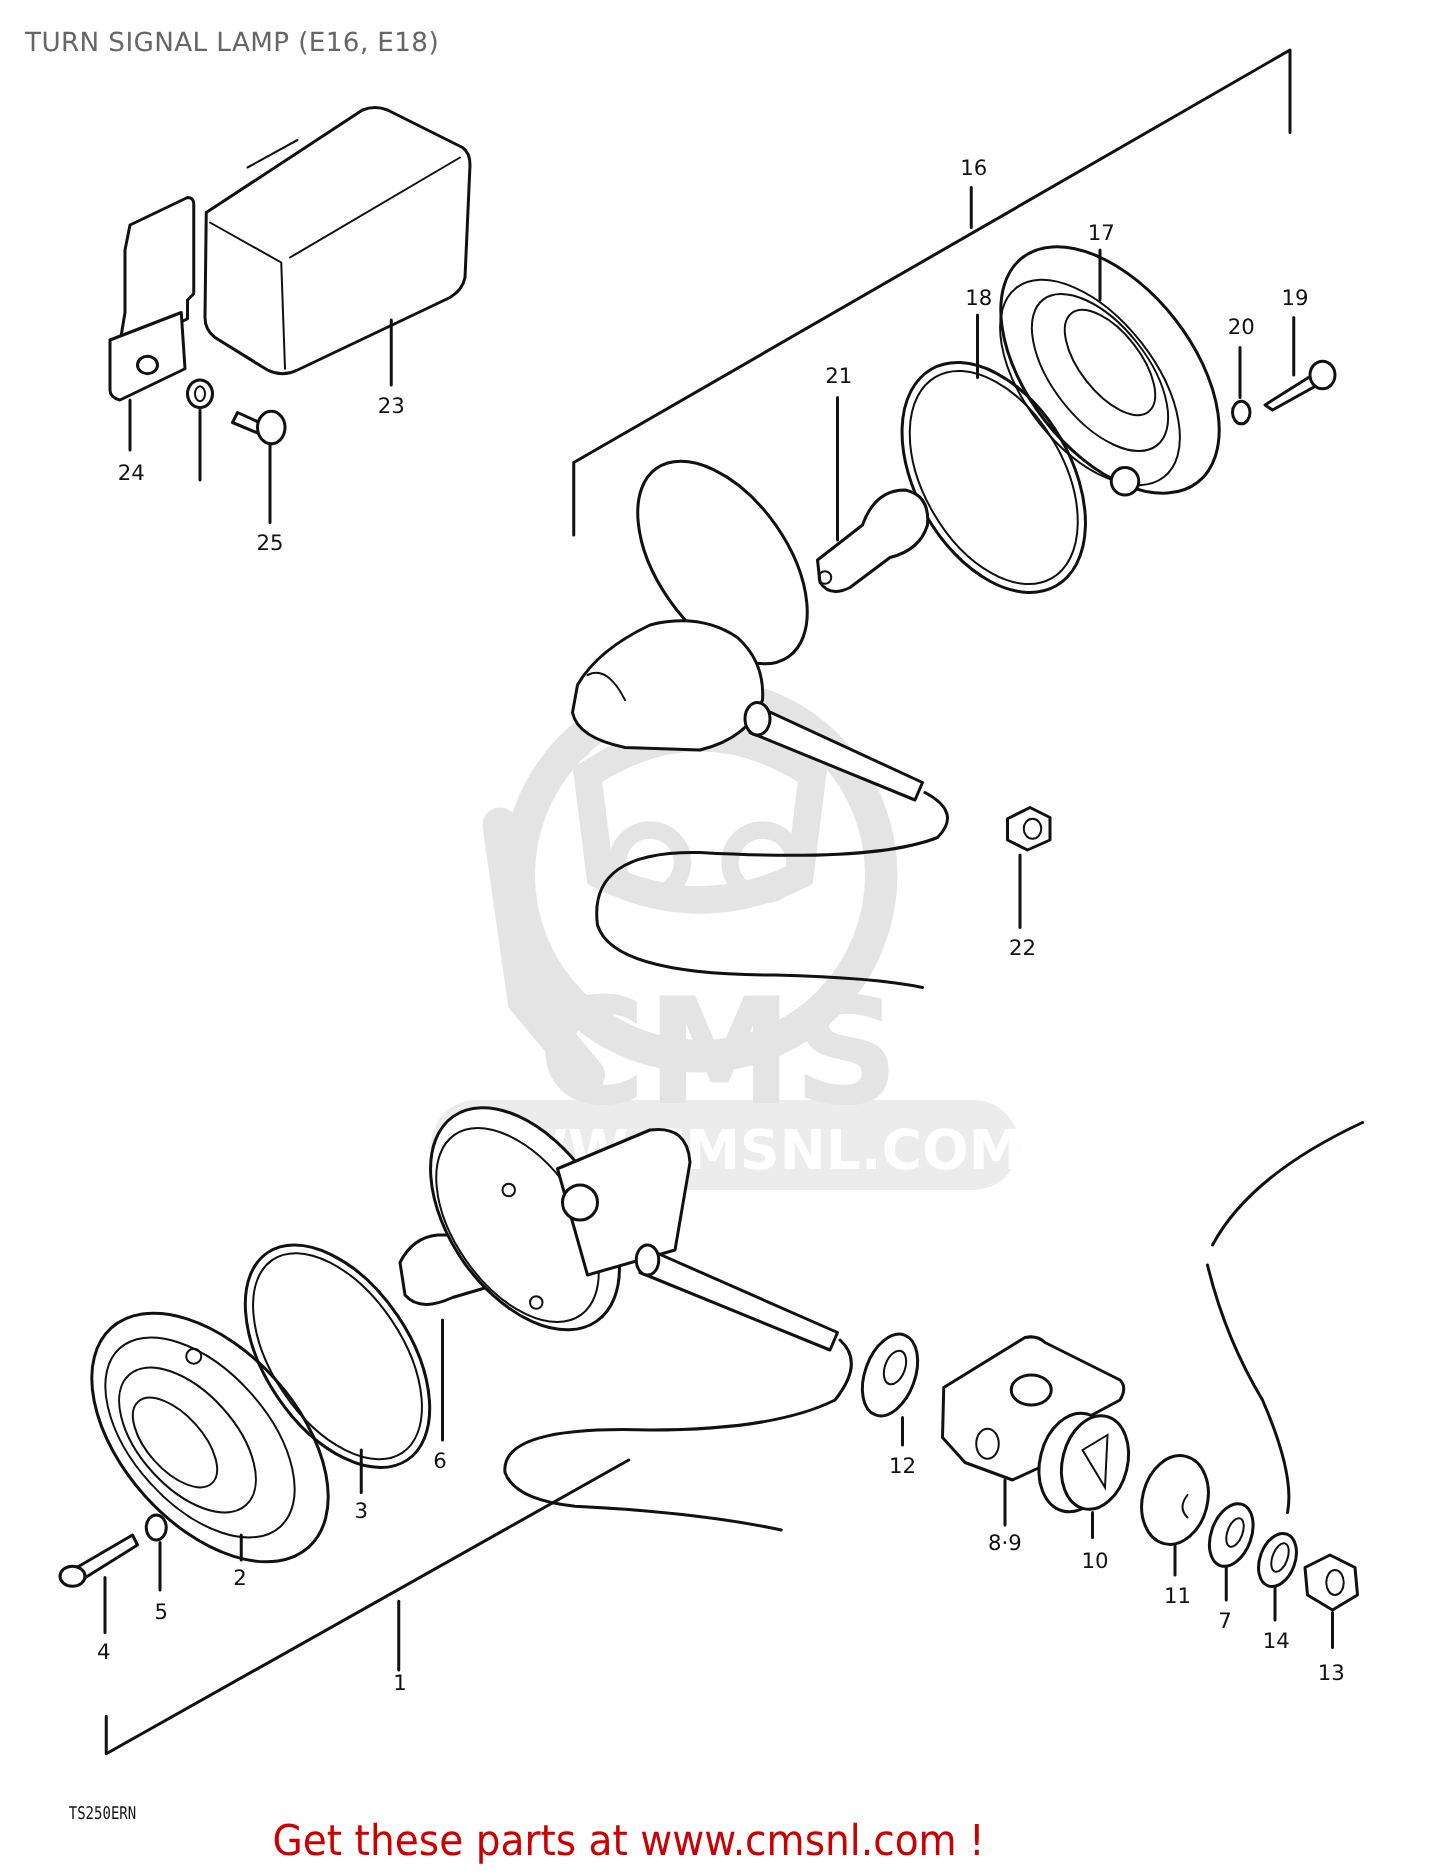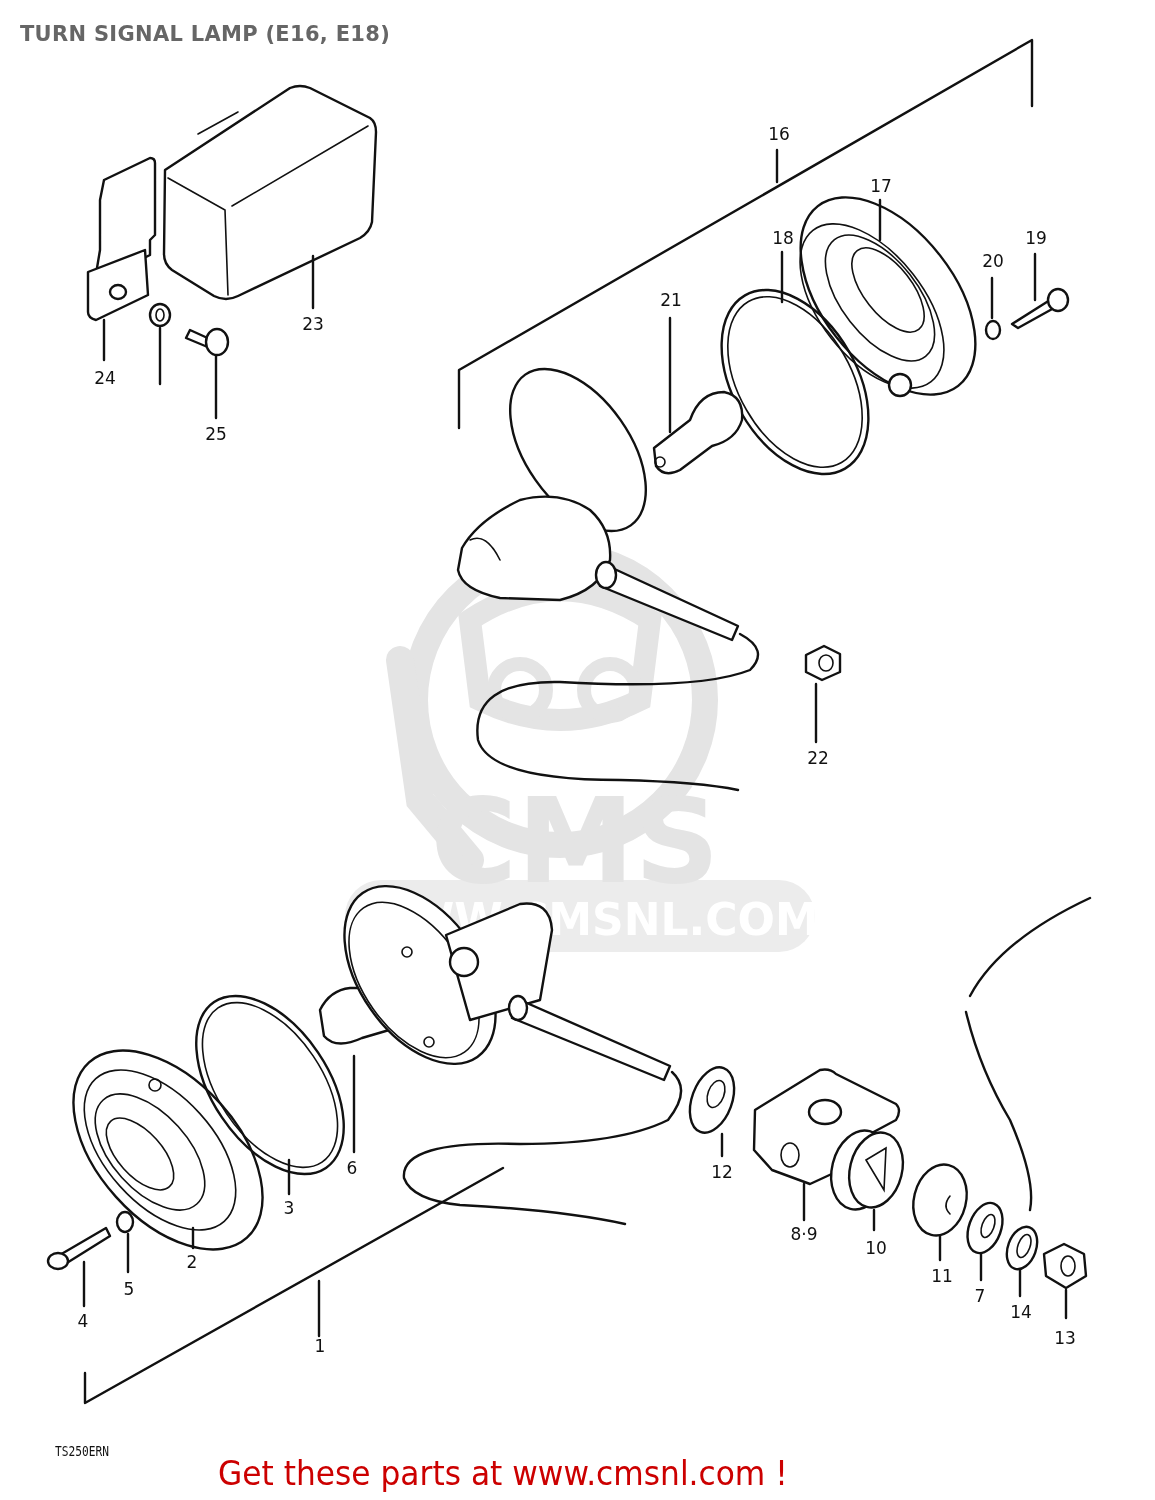--- a/index.html
+++ b/index.html
@@ -1,17 +1,17 @@
 <!DOCTYPE html>
 <html><head>
 <meta charset="utf-8">
 <style>
   html, body { margin: 0; padding: 0; background: #ffffff; }
   body { width: 1155px; height: 1500px; position: relative; overflow: hidden; font-family: "DejaVu Sans", sans-serif; }
-  .title { position: absolute; left: 20px; top: 22px; font-size: 21px; color: #666666; letter-spacing: 0.3px; font-weight: bold; }
+  .title { position: absolute; left: 20px; top: 22px; font-size: 21px; color: #666666; letter-spacing: 0.3px; }
   .diagram { position: absolute; left: 0; top: 0; width: 1155px; height: 1500px; }
   .callout { font-family: "DejaVu Sans", sans-serif; font-size: 17px; fill: #111; text-anchor: middle; }
   .code { position: absolute; left: 55px; top: 1443px; font-family: "DejaVu Sans Mono", monospace; font-size: 14px; color: #111; transform: scaleX(0.8); transform-origin: left; }
   .promo { position: absolute; left: 218px; top: 1453px; font-family: "DejaVu Sans", sans-serif; font-size: 34px; color: #cc0000; transform: scaleX(0.92); transform-origin: left; }
   .wm-text { font-family: "DejaVu Sans", sans-serif; font-weight: bold; fill: #e4e4e4; }
   .ln { fill: none; stroke: #111; stroke-width: 2.4; stroke-linecap: round; stroke-linejoin: round; }
   .thin { fill: none; stroke: #111; stroke-width: 1.6; stroke-linecap: round; }
   .wf { fill: #fff; stroke: #111; stroke-width: 2.4; stroke-linejoin: round; }
 </style>
 </head>

